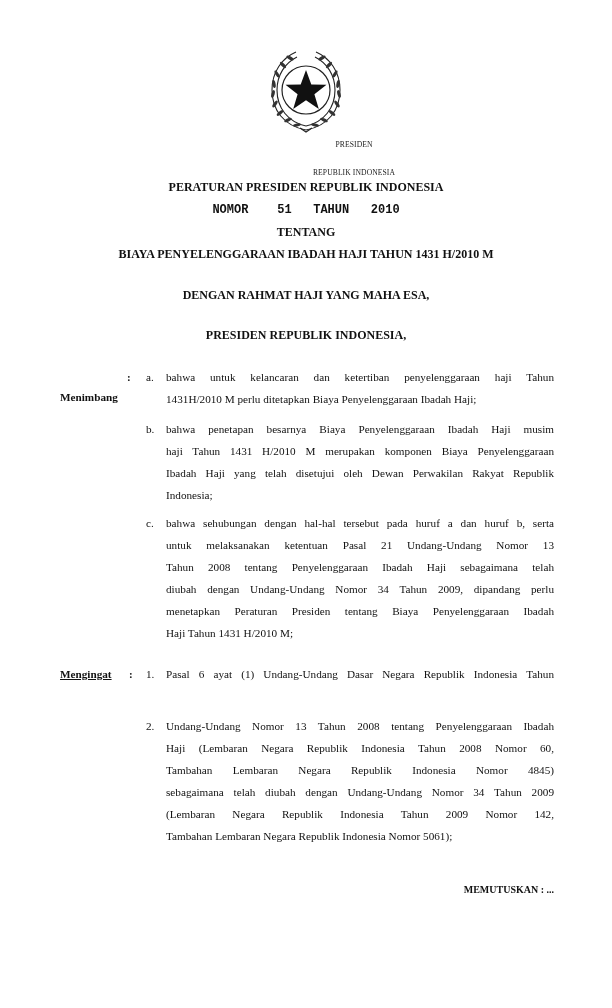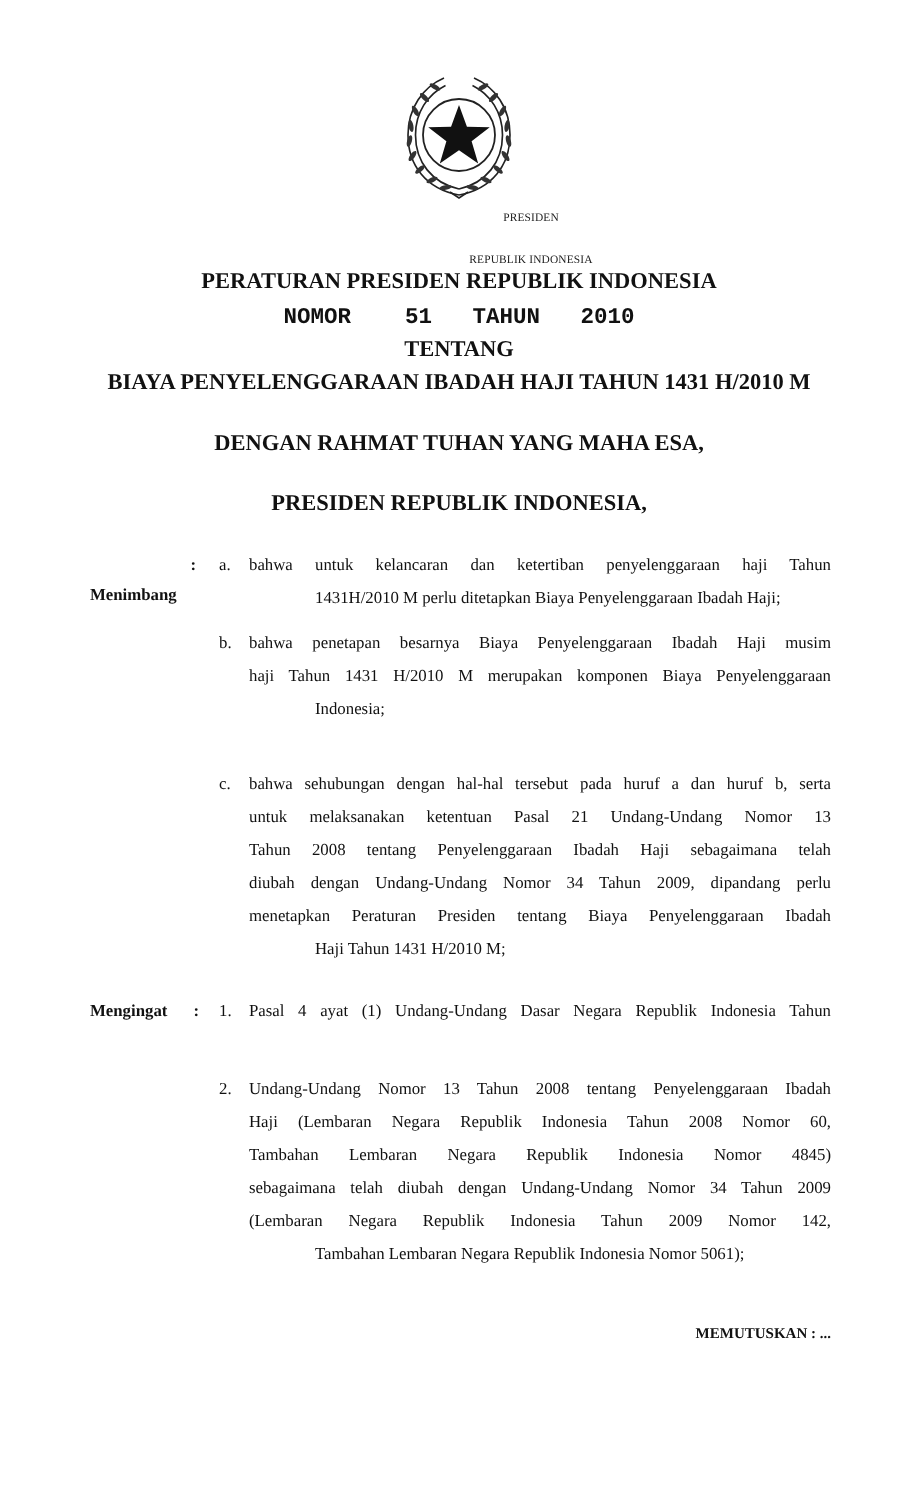--- a/index.html
+++ b/index.html
@@ -2,28 +2,28 @@
 <html><head>
 <meta charset="utf-8">
 <style>
   html, body { margin: 0; padding: 0; background: #ffffff; }
   body { width: 612px; height: 1008px; position: relative; overflow: hidden;
          font-family: "Liberation Serif", serif; color: #111; }
   .emblem { position: absolute; left: 266px; top: 44px; width: 80px; height: 92px; }
   .emblem-caption { position: absolute; left: 0; width: 612px; text-align: center;
          font-family: Liberation Serif, serif; font-size: 7.6px; color: #222; letter-spacing: 0.1px; margin-left: 48px; }
   .title-line { position: absolute; left: 0; width: 612px; text-align: center;
-         font-weight: bold; font-size: 15px; }
+         font-weight: bold; font-size: 12px; }
   .label { position: absolute; left: 60px; font-weight: bold; font-size: 11.2px; }
   .colon { position: absolute; font-weight: bold; font-size: 11.2px; }
   .item { position: absolute; left: 146px; width: 408px; font-size: 11.2px; }
   .marker { position: absolute; left: 0; top: 0; width: 20px; }
   .item-text { margin-left: 20px; text-align: justify; line-height: 22px; }
   .item-text .ln { display: block; text-align: justify; text-align-last: justify; font-family: Liberation Serif, serif; }
-  .item-text .ln.last { text-align-last: left; margin-left: 44px; }
+  .item-text .ln.last { text-align-last: left; }
   .closing { position: absolute; right: 58px; font-weight: bold; font-size: 10px; }
 </style>
 </head>
 <body>
 
 <div class="emblem">
   <svg width="80" height="92" viewBox="0 0 80 92" xmlns="http://www.w3.org/2000/svg">
     <g fill="none" stroke="#222" stroke-width="1.1">
 
       <path d="M40 86 C18 82 6 66 6 46 C6 28 16 14 30 8"></path>
@@ -63,66 +63,67 @@
   </svg>
 </div>
 <div class="emblem-caption" style="top:140px;">PRESIDEN</div>
 <div class="emblem-caption" style="top:168px;">REPUBLIK INDONESIA</div>
 
 <div class="title-line" style="top:180px;">PERATURAN PRESIDEN REPUBLIK INDONESIA</div>
 <div class="title-line" style="top:203px; white-space:pre;font-family:Liberation Mono, monospace;">NOMOR    51   TAHUN   2010</div>
 <div class="title-line" style="top:225px;">TENTANG</div>
 <div class="title-line" style="top:247px;">BIAYA PENYELENGGARAAN IBADAH HAJI TAHUN 1431 H/2010 M</div>
 
-<div class="title-line" style="top:288px;">DENGAN RAHMAT TUHAN YANG MAHA ESA,</div>
+<div class="title-line" style="top:288px;">DENGAN RAHMAT HAJI YANG MAHA ESA,</div>
 <div class="title-line" style="top:328px;">PRESIDEN REPUBLIK INDONESIA,</div>
 
 <div class="label" style="top:371px;margin-top:20px;">
   <span>Menimbang</span>
 </div>
 <div class="colon" style="top:371px; left:127px;">:</div>
 
 <div class="item" style="top:366px;">
   <span class="marker" style="top:5px;">a.</span>
   <div class="item-text">
     <span class="ln">bahwa untuk kelancaran dan ketertiban penyelenggaraan haji Tahun</span>
     <span class="ln last">1431H/2010 M perlu ditetapkan Biaya Penyelenggaraan Ibadah Haji;</span>
   </div>
 </div>
 
 <div class="item" style="top:418px;">
   <span class="marker" style="top:5px;">b.</span>
   <div class="item-text">
     <span class="ln">bahwa penetapan besarnya Biaya Penyelenggaraan Ibadah Haji musim</span>
     <span class="ln">haji Tahun 1431 H/2010 M merupakan komponen Biaya Penyelenggaraan</span>
+    <span class="ln">Ibadah Haji yang telah disetujui oleh Dewan Perwakilan Rakyat Republik</span>
     <span class="ln last">Indonesia;</span>
   </div>
 </div>
 
 <div class="item" style="top:512px;">
   <span class="marker" style="top:5px;">c.</span>
   <div class="item-text">
     <span class="ln">bahwa sehubungan dengan hal-hal tersebut pada huruf a dan huruf b, serta</span>
     <span class="ln">untuk melaksanakan ketentuan Pasal 21 Undang-Undang Nomor 13</span>
     <span class="ln">Tahun 2008 tentang Penyelenggaraan Ibadah Haji sebagaimana telah</span>
     <span class="ln">diubah dengan Undang-Undang Nomor 34 Tahun 2009, dipandang perlu</span>
     <span class="ln">menetapkan Peraturan Presiden tentang Biaya Penyelenggaraan Ibadah</span>
     <span class="ln last">Haji Tahun 1431 H/2010 M;</span>
   </div>
 </div>
 
-<div class="label" style="top:668px;">
+<div class="label" style="top:668px;text-decoration:underline;">
   <span>Mengingat</span>
 </div>
 <div class="colon" style="top:668px; left:129px;">:</div>
 
 <div class="item" style="top:663px;">
   <span class="marker" style="top:5px;">1.</span>
   <div class="item-text">
-    <span class="ln">Pasal 4 ayat (1) Undang-Undang Dasar Negara Republik Indonesia Tahun</span>
+    <span class="ln">Pasal 6 ayat (1) Undang-Undang Dasar Negara Republik Indonesia Tahun</span>
   </div>
 </div>
 
 <div class="item" style="top:715px;">
   <span class="marker" style="top:5px;">2.</span>
   <div class="item-text">
     <span class="ln">Undang-Undang Nomor 13 Tahun 2008 tentang Penyelenggaraan Ibadah</span>
     <span class="ln">Haji (Lembaran Negara Republik Indonesia Tahun 2008 Nomor 60,</span>
     <span class="ln">Tambahan Lembaran Negara Republik Indonesia Nomor 4845)</span>
     <span class="ln">sebagaimana telah diubah dengan Undang-Undang Nomor 34 Tahun 2009</span>

